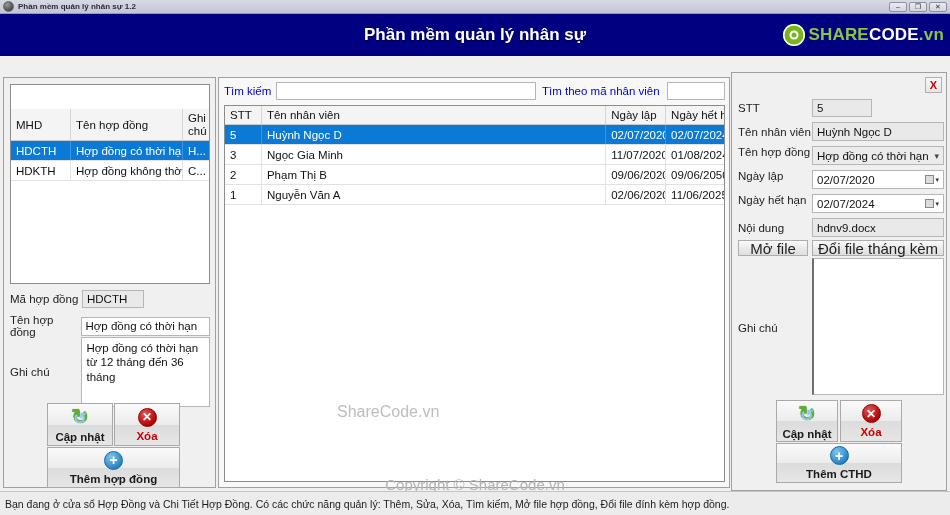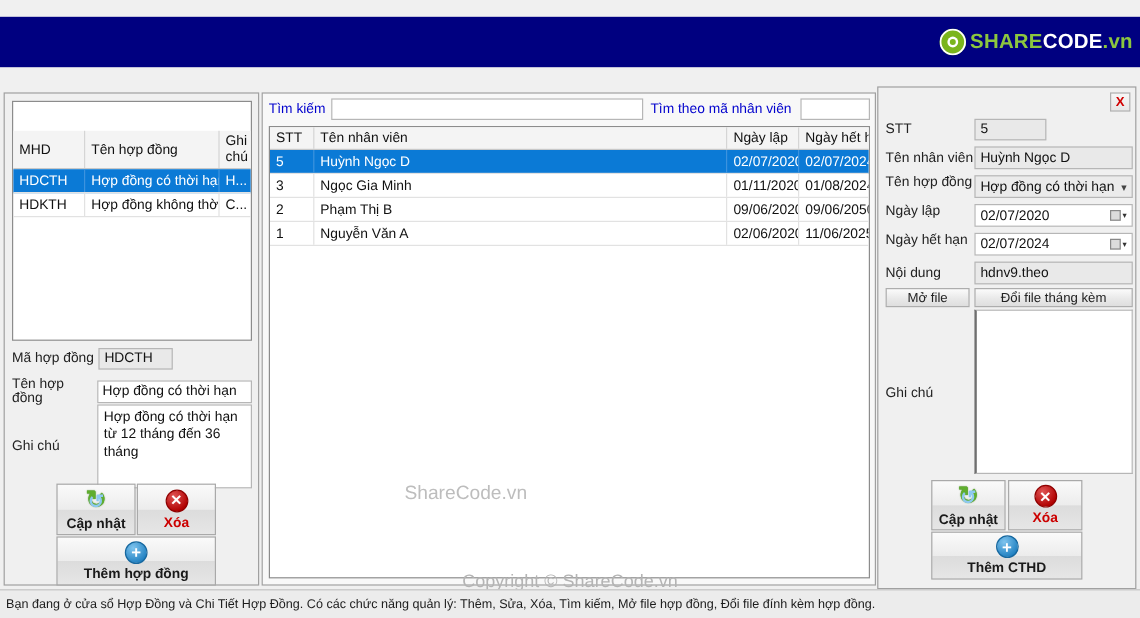--- a/index.html
+++ b/index.html
@@ -201,22 +201,22 @@
     width: 19px; height: 19px;
     color: #fff; font-size: 14px; font-weight: bold;
     display: flex; align-items: center; justify-content: center;
     line-height: 1;
   }
 
   .btn-flat {
     position: absolute;
     background: linear-gradient(to bottom, #fbfbfb, #e9e9e9 55%, #dedede);
     border: 1px solid #adadad;
-    font-size: 11px; color: #222;
-    display: flex; align-items: flex-end; justify-content: center;
+    font-size: 15px; color: #222;
+    display: flex; align-items: center; justify-content: center;
   }
 
   
   .lbl-blue { font-size: 11.5px; font-weight: normal; color: #0000cd; }
 
   
   #mid-grid { position: absolute; left: 5px; top: 27px; width: 501px; height: 377px; overflow: hidden; }
   #mid-grid .c0 { width: 37px; }
   #mid-grid .c1 { width: 345px; }
   #mid-grid .c2 { width: 60px; }
@@ -271,22 +271,38 @@
   .copyright {
     position: absolute; left: 0; bottom: 22px; width: 950px;
     text-align: center; font-size: 15px; color: #b4b4b4; font-weight: normal;
   }
 </style>
 </head>
 <body>
 
 <div id="app">
 
+  <div class="titlebar">
+    <div class="tb-icon"></div>
+    <div class="tb-title">Phần mềm quản lý nhân sự 1.2</div>
+    <div class="tb-buttons">
+      <div class="tb-btn">
+          <span>–</span>
+        </div>
+      <div class="tb-btn">
+          <span>❐</span>
+        </div>
+      <div class="tb-btn">
+          <span>✕</span>
+        </div>
+    </div>
+  </div>
 
   <div class="banner">
+    <div class="banner-title">Phần mềm quản lý nhân sự</div>
     <div class="logo">
       <div class="logo-mark"></div>
       <div class="logo-text">
         <span class="share">SHARE</span><span class="code">CODE</span><span class="vn">.vn</span>
       </div>
     </div>
   </div>
 
 
   <div class="panel" id="left-panel">
@@ -355,21 +371,21 @@
 
       <div class="grid-row sel">
         <div class="cell c0">5</div>
         <div class="cell c1">Huỳnh Ngọc D</div>
         <div class="cell c2">02/07/2020</div>
         <div class="cell c3">02/07/2024</div>
       </div>
       <div class="grid-row">
         <div class="cell c0">3</div>
         <div class="cell c1">Ngọc Gia Minh</div>
-        <div class="cell c2">01/11/2020</div>
+        <div class="cell c2">11/07/2020</div>
         <div class="cell c3">01/08/2024</div>
       </div>
       <div class="grid-row">
         <div class="cell c0">2</div>
         <div class="cell c1">Phạm Thị B</div>
         <div class="cell c2">09/06/2020</div>
         <div class="cell c3">09/06/2050</div>
       </div>
       <div class="grid-row">
         <div class="cell c0">1</div>
@@ -423,21 +439,21 @@
     <div class="datebox" style="left:80px; top:121px; width:132px; height:19px;">
       <span>02/07/2024</span>
       <span class="cal">
           <span class="cal-sq"></span>
           <span class="cal-ch">▾</span>
         </span>
     </div>
 
     <div class="frow" style="left:6px; top:145px; width:206px;">
       <div class="flabel" style="width:74px;">Nội dung</div>
-      <div class="fbox ro" style="width:132px; height:19px;">hdnv9.theo</div>
+      <div class="fbox ro" style="width:132px; height:19px;">hdnv9.docx</div>
     </div>
 
     <div class="btn-flat" style="left:6px; top:167px; width:70px; height:16px;">
       <span>Mở file</span>
     </div>
     <div class="btn-flat" style="left:80px; top:167px; width:132px; height:16px;">
       <span>Đổi file tháng kèm</span>
     </div>
 
     <div class="flabel" style="position:absolute; left:6px; top:249px;">Ghi chú</div>

